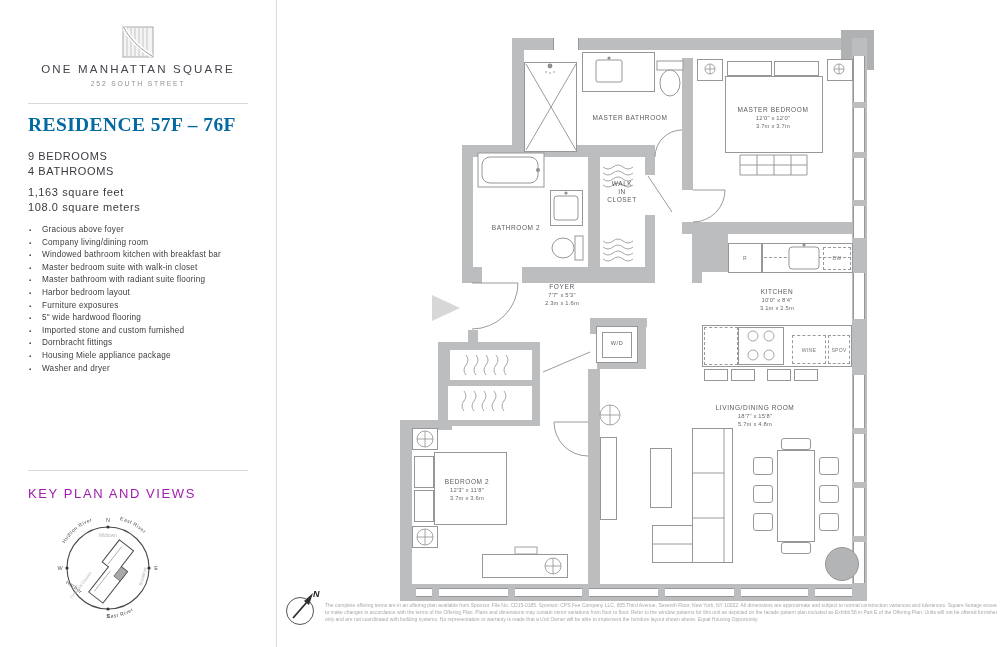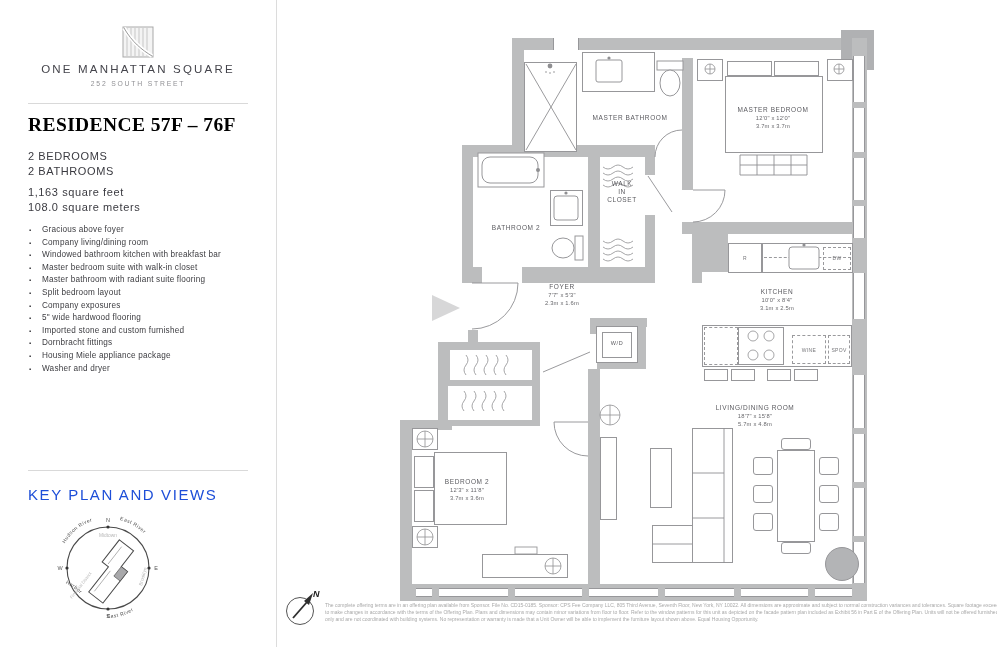--- a/index.html
+++ b/index.html
@@ -6,27 +6,27 @@
   #page{position:relative;width:1000px;height:647px;background:#fff;overflow:hidden;
         font-family:"Liberation Sans","DejaVu Sans",sans-serif;}
   
   .vsep{position:absolute;left:276px;top:0;width:1px;height:647px;background:#dcdcdc;}
   .hdiv{position:absolute;left:28px;width:220px;height:1px;background:#d9d9d9;}
   .brand-name{position:absolute;left:0;top:63px;width:276px;text-align:center;
               font-size:11.5px;letter-spacing:2.2px;color:#44444b;}
   .brand-addr{position:absolute;left:0;top:80px;width:276px;text-align:center;
               font-size:6.8px;letter-spacing:1.8px;color:#909094;}
   .res-title{position:absolute;left:28px;top:114px;font-family:"Liberation Serif","DejaVu Serif",serif;
-             font-weight:bold;font-size:19.5px;letter-spacing:.4px;color:#000000;}
+             font-weight:bold;font-size:19.5px;letter-spacing:.4px;color:#0369a1;}
   .res-line{position:absolute;left:28px;font-size:11px;letter-spacing:.6px;color:#3a3a40;}
   .features{position:absolute;left:28px;top:224px;margin:0;padding:0;list-style:none;}
   .features li{position:relative;padding-left:14px;font-size:8.2px;line-height:12.6px;
                letter-spacing:.2px;color:#3c3c40;}
   .features li::before{content:"▪";position:absolute;left:1px;top:0;font-size:6px;color:#3c3c40;}
-  .keyplan-title{position:absolute;left:28px;top:486px;font-size:15px;letter-spacing:1.6px;color:#1d4ed8;}
+  .keyplan-title{position:absolute;left:28px;top:486px;font-size:13px;letter-spacing:1.6px;color:#a21caf;}
   
   #plan{position:absolute;left:300px;top:30px;width:580px;height:575px;}
   .w{position:absolute;background:#bcbdbe;}
   .wd2{background:#b0b1b3;}
   .f{position:absolute;background:#fff;border:1px solid #97979a;box-sizing:border-box;}
   .fd{position:absolute;border:1px dashed #9a9a9d;box-sizing:border-box;background:transparent;}
   .rnd{border-radius:3px;}
   .win{position:absolute;background:#fff;border-left:1px solid #97979a;border-right:1px solid #97979a;box-sizing:border-box;}
   .winh{position:absolute;background:#fff;border-top:1px solid #97979a;border-bottom:1px solid #97979a;box-sizing:border-box;}
   .tick{position:absolute;background:#bcbdbe;}
@@ -59,33 +59,33 @@
         <line x1="27" y1="2" x2="27" y2="30"></line>
     </g>
     <path d="M4,2 C 12,16 22,24 32,30" stroke="#ffffff" stroke-width="4" fill="none"></path>
     <path d="M4,2 C 12,16 22,24 32,30" stroke="#9a9a9a" stroke-width="1" fill="none"></path>
   </svg>
   <div class="brand-name">ONE MANHATTAN SQUARE</div>
   <div class="brand-addr">252 SOUTH STREET</div>
   <div class="hdiv" style="top:103px;"></div>
 
   <div class="res-title">RESIDENCE 57F – 76F</div>
-  <div class="res-line" style="top:150px;">2 BEDROOMS</div>
-  <div class="res-line" style="top:165px;">2 BATHROOMS</div>
+  <div class="res-line" style="top:150px;">9 BEDROOMS</div>
+  <div class="res-line" style="top:165px;">4 BATHROOMS</div>
   <div class="res-line" style="top:186px;">1,163 square feet</div>
   <div class="res-line" style="top:201px;">108.0 square meters</div>
 
   <ul class="features">
     <li>Gracious above foyer</li>
     <li>Company living/dining room</li>
     <li>Windowed bathroom kitchen with breakfast bar</li>
     <li>Master bedroom suite with walk-in closet</li>
     <li>Master bathroom with radiant suite flooring</li>
-    <li>Split bedroom layout</li>
-    <li>Company exposures</li>
+    <li>Harbor bedroom layout</li>
+    <li>Furniture exposures</li>
     <li>5" wide hardwood flooring</li>
     <li>Imported stone and custom furnished</li>
     <li>Dornbracht fittings</li>
     <li>Housing Miele appliance package</li>
     <li>Washer and dryer</li>
   </ul>
 
   <div class="hdiv" style="top:470px;"></div>
   <div class="keyplan-title">KEY PLAN AND VIEWS</div>
 

